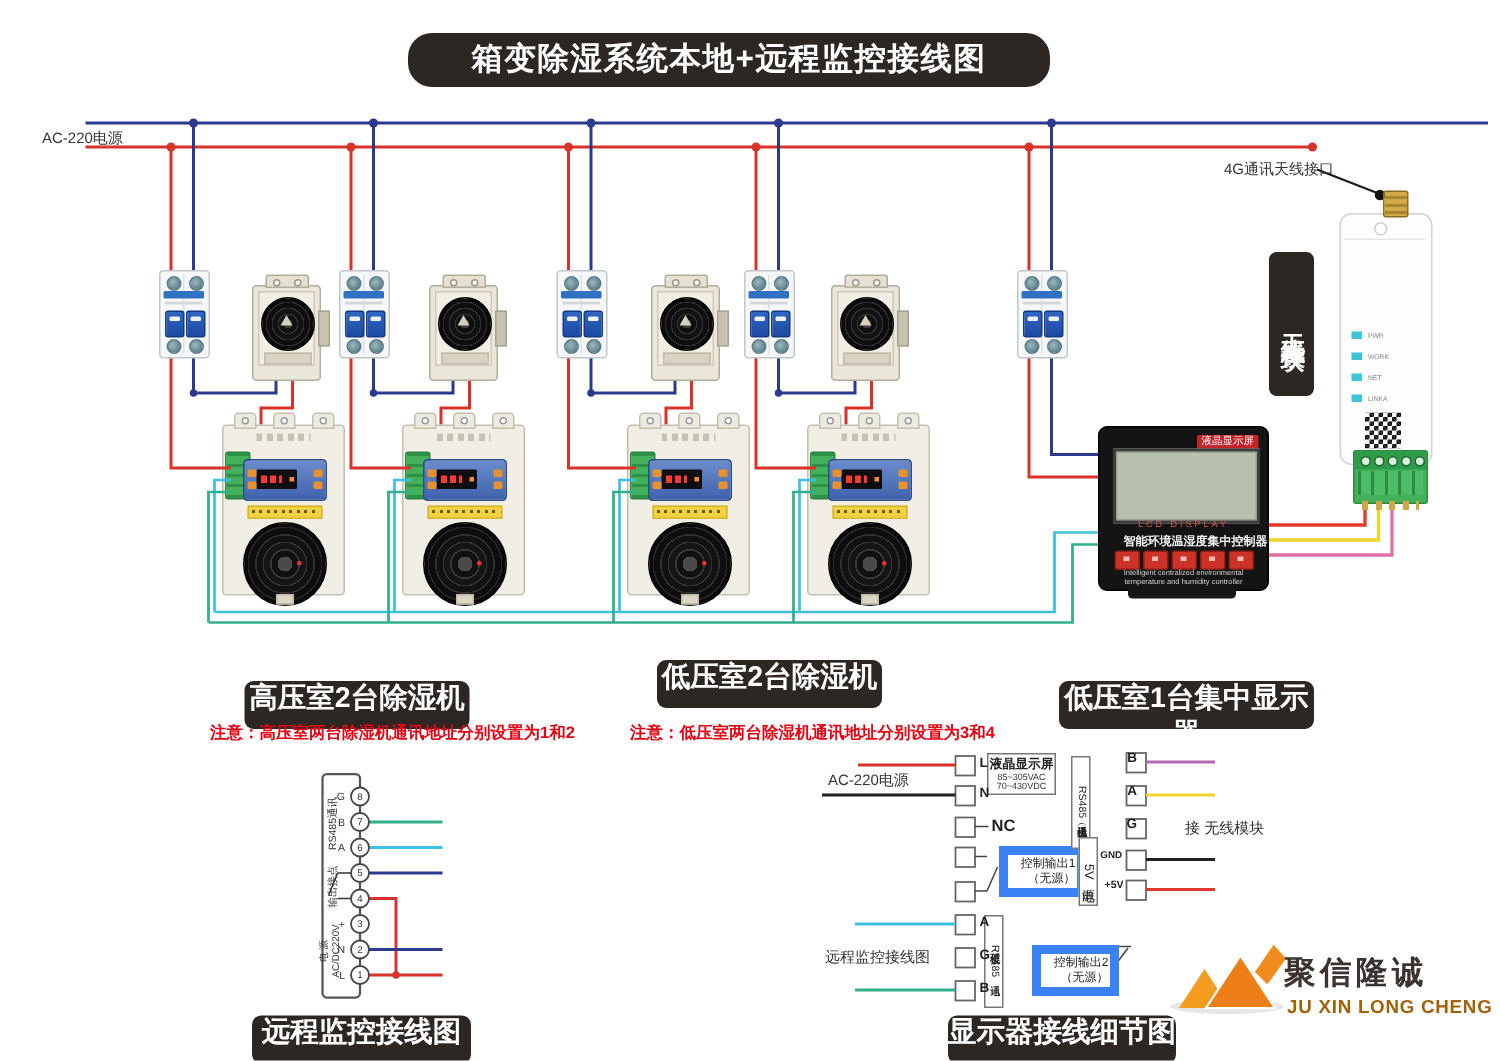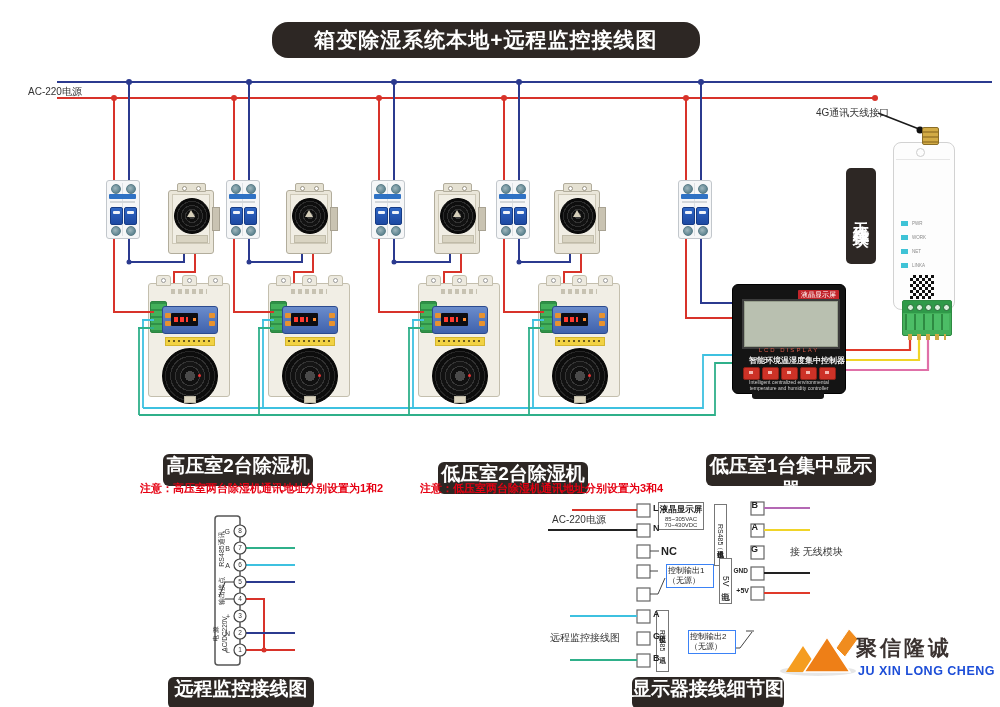--- a/index.html
+++ b/index.html
@@ -86,24 +86,24 @@
   .mt-slots{left:2px;top:13px;width:44px;height:16px;background:repeating-linear-gradient(90deg,#2e8a42 0 2px,#4cbd66 2px 9px)}
   .mt-pins{left:5px;top:33px;width:38px;height:6px;background:repeating-linear-gradient(90deg,#cfa844 0 4px,transparent 4px 9px)}
   .wlbox{left:846px;top:168px;width:30px;height:96px;background:#2d2724;color:#fff;border-radius:5px;z-index:3;
     writing-mode:vertical-rl;text-align:center;font-size:16px;font-weight:bold;letter-spacing:3px;line-height:30px}
   
   .rot{transform:rotate(-90deg);transform-origin:center;white-space:nowrap;font-size:7px;color:#333;text-align:center;z-index:3}
   .vbox{writing-mode:vertical-rl;border:1px solid #777;background:#fff;font-size:7px;line-height:9px;padding:2px 1px;text-align:center;z-index:3;color:#222}
   .wpbox{left:658px;top:502px;width:44px;border:1px solid #777;background:#fff;text-align:center;padding:1px 0;z-index:3}
   .wpbox .l1{display:block;font-size:8.5px;font-weight:bold}
   .wpbox .l2{display:block;font-size:6px;color:#333}
-  .outbox{border:1px solid #3b82f6;background:#fff;font-size:8px;line-height:1.25;text-align:left;padding:1px;z-index:3;color:#222}
+  .outbox{border:6px solid #3b82f6;background:#fff;font-size:8px;line-height:1.25;text-align:right;padding:1px;z-index:3;color:#222}
   .termletter{font-size:9px;font-weight:bold;color:#222;z-index:3}
   .logo-cn{left:856px;top:634px;font-size:21px;font-weight:bold;color:#3b3331;letter-spacing:3px;z-index:3}
-  .logo-en{left:858px;top:664px;font-size:12.5px;font-weight:bold;color:#1d4ed8;letter-spacing:.5px;z-index:3}
+  .logo-en{left:858px;top:664px;font-size:12.5px;font-weight:bold;color:#a16207;letter-spacing:.5px;z-index:3}
 </style>
 </head>
 <body>
 
 <svg id="wires" class="layer" width="1000" height="707">
   <g fill="none">
     <path d="M57 82 H992" stroke="#2b3a8f" stroke-width="2"></path>
     <path d="M57 98 H875" stroke="#d8332a" stroke-width="2"></path>
   </g>
   <g fill="none" stroke-width="2">
@@ -227,21 +227,21 @@
   </g>
 </svg>
 
 <div class="abs bb title-box">箱变除湿系统本地+远程监控接线图</div>
 <div class="abs smalltxt" style="left:28px;top:85px">AC-220电源</div>
 <div class="abs smalltxt" style="left:816px;top:106px">4G通讯天线接口</div>
 <div class="abs bb wlbox">无线模块</div>
 
 <div class="abs bb sec" style="left:163px;top:454px;width:150px">高压室2台除湿机</div>
 <div class="abs note" style="left:140px;top:481px">注意：高压室两台除湿机通讯地址分别设置为1和2</div>
-<div class="abs bb sec" style="left:438px;top:462px;width:150px">低压室2台除湿机</div>
+<div class="abs bb sec" style="left:438px;top:440px;width:150px">低压室2台除湿机</div>
 <div class="abs note" style="left:420px;top:481px">注意：低压室两台除湿机通讯地址分别设置为3和4</div>
 <div class="abs bb sec" style="left:706px;top:454px;width:170px">低压室1台集中显示器</div>
 
 <div class="abs bb sec" style="left:168px;top:677px;width:146px">远程监控接线图</div>
 <div class="abs bb sec" style="left:632px;top:677px;width:152px">显示器接线细节图</div>
 
 <div class="abs rot" style="left:198px;top:544px;width:48px">RS485通讯</div>
 <div class="abs rot" style="left:207px;top:586px;width:30px">输出接点</div>
 <div class="abs rot" style="left:199px;top:626px;width:42px;font-size:6.5px">
   <span style="display:block">电 源</span>

